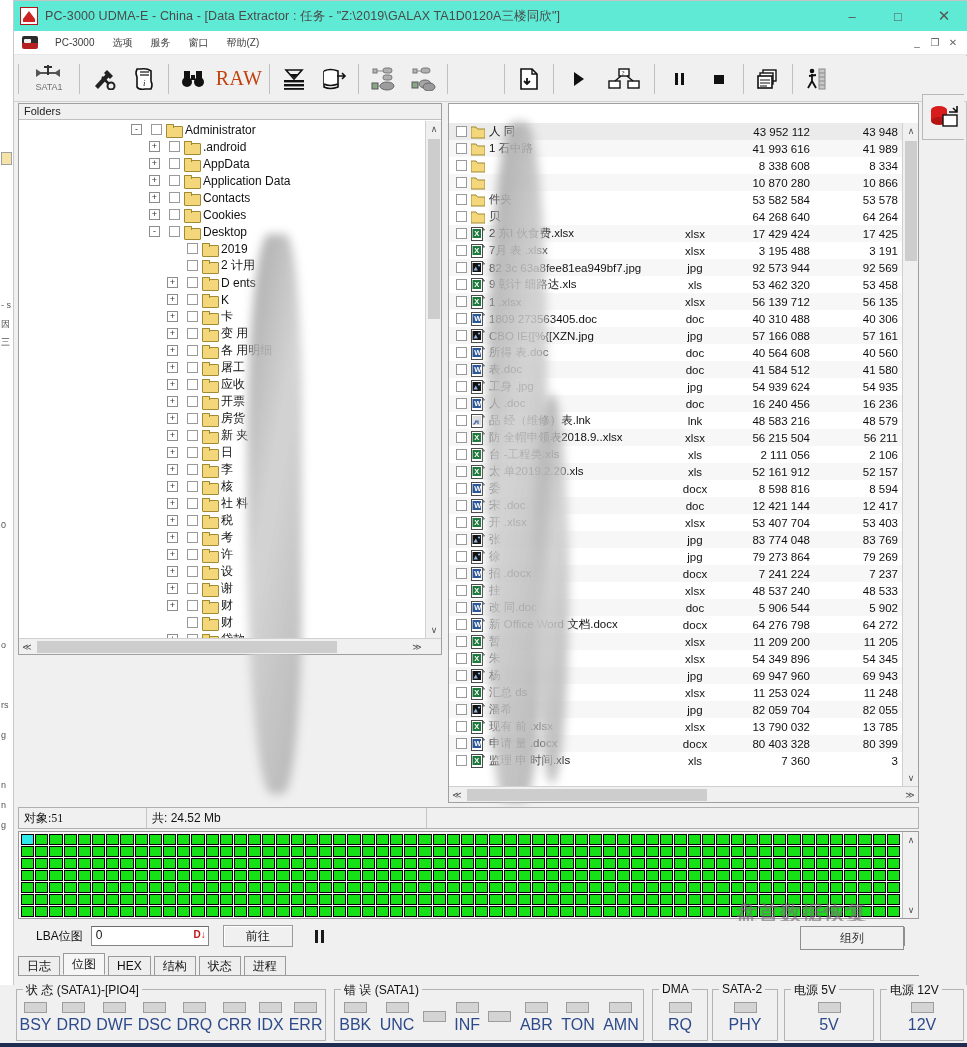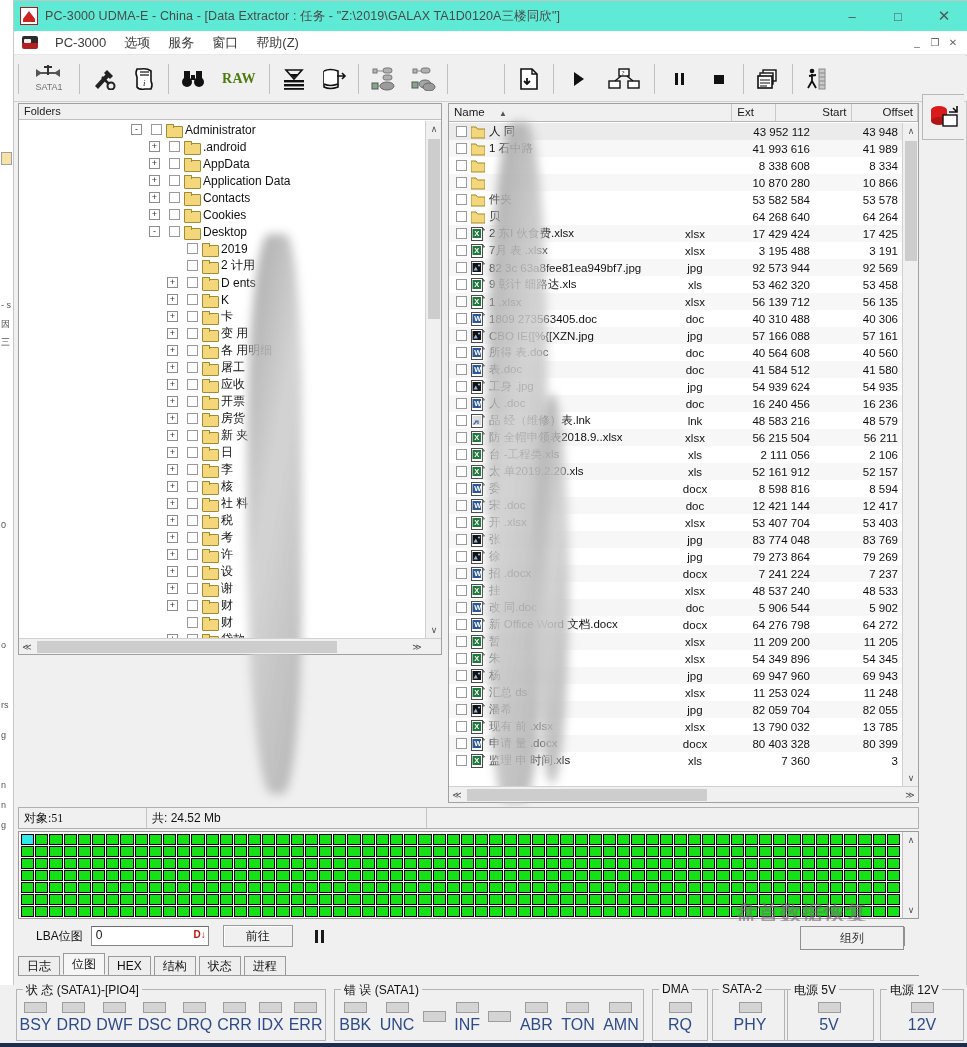--- a/index.html
+++ b/index.html
@@ -73,21 +73,21 @@
   .menu-icon {
     width: 16px; height: 13px; margin-left: 8px; margin-right: 8px;
     background: linear-gradient(#2b2b2b 55%, #b42020 55%);
     border-radius: 2px; position: relative; flex: 0 0 auto;
   }
   .menu-icon::after {
     content: ""; position: absolute; left: 2px; top: 3px;
     width: 7px; height: 4px; background: #efefef; border-radius: 1px;
   }
   .menu-item {
-    padding: 2px 9px; font-size: 13px; color: #3b3b3b;
+    padding: 2px 9px; font-size: 10px; color: #3b3b3b;
     font-family: "Liberation Sans", sans-serif;
   }
   .mdi-btns { margin-left: auto; display: flex; padding-right: 6px; }
   .mdi-btn {
     width: 16px; height: 16px; margin-left: 2px; font-size: 10px;
     color: #666; display: flex; align-items: center; justify-content: center;
     border: 1px solid transparent;
   }
   
   .toolbar {
@@ -103,21 +103,21 @@
     width: 40px; height: 40px; display: flex; flex-direction: column;
     align-items: center; justify-content: center; flex: 0 0 auto;
     position: relative;
   }
   .tb-btn.wide { width: 52px; }
   .tb-lab {
     font-size: 9px; color: #707070; line-height: 10px; margin-top: 1px;
     font-family: "Liberation Sans", sans-serif;
   }
   .tb-raw {
-    font-size: 14px; font-weight: bold; color: #4d7c0f;
+    font-size: 20px; font-weight: normal; color: #c2410c;
     font-family: "Liberation Serif", serif; letter-spacing: .5px;
   }
   svg { display: block; }
   
   .float-icon {
     position: absolute; right: 2px; top: 93px; width: 42px; height: 46px;
     background: #f0f0f0; border: 1px solid #b8b8b8; border-right: none;
     display: flex; align-items: center; justify-content: center;
   }
   
@@ -867,26 +867,20 @@
           <div class="sb-arrow" style="bottom:0;">∨</div>
         </div>
         <div class="tree-scroll-h">
           <div class="sb-arrow" style="left:0;">≪</div>
           <div class="sb-thumb" style="top:2px; left:18px; width:300px; height:12px;"></div>
           <div class="sb-arrow" style="right:16px;">≫</div>
         </div>
       </div>
 
       <div class="panel" id="list-panel">
-        <div class="lv-head" id="lv-head">
-            <div class="lv-th" style="width: 368px;"><span>Name</span><span style="font-size: 8px; margin-left: 12px; color: rgb(85, 85, 85);"> ▲</span></div>
-            <div class="lv-th" style="width: 54px;"><span>Ext</span></div>
-            <div class="lv-th num" style="width: 96px;"><span>Start</span></div>
-            <div class="lv-th num" style="width: 84px;"><span>Offset</span></div>
-          </div>
         <div class="lv-body" id="lv-body">
             <div class="lv-row sel">
               <div class="lv-c-chk">
                 <div class="chk" style="margin-right: 0px;"></div>
               </div>
               <div class="lv-c-name">
                 <svg width="14" height="14" viewBox="0 0 14 14" class="doc-ico">
                   <path d="M0 2 h5 l1.5 2 H14 v9 H0 Z" fill="#f3d77a" stroke="#a08a33" stroke-width="1"></path>
                 </svg>
                 <span>人       同</span>
@@ -2089,21 +2083,21 @@
     </div>
     <div class="grp" id="grp2" style="left:652px; width:56px;">
       <div class="grp-title">DMA</div>
       <div class="leds" id="leds2" style="justify-content:center;">
           <div class="led-item">
             <div class="led"></div>
             <div class="led-lab">RQ</div>
           </div>
         </div>
     </div>
-    <div class="grp" id="grp3" style="left:712px; width:76px;">
+    <div class="grp" id="grp3" style="left:712px; width:66px;">
       <div class="grp-title">SATA-2</div>
       <div class="leds" id="leds3" style="justify-content:center;">
           <div class="led-item">
             <div class="led"></div>
             <div class="led-lab">PHY</div>
           </div>
         </div>
     </div>
     <div class="grp" id="grp4" style="left:784px; width:90px;">
       <div class="grp-title">电源 5V</div>

